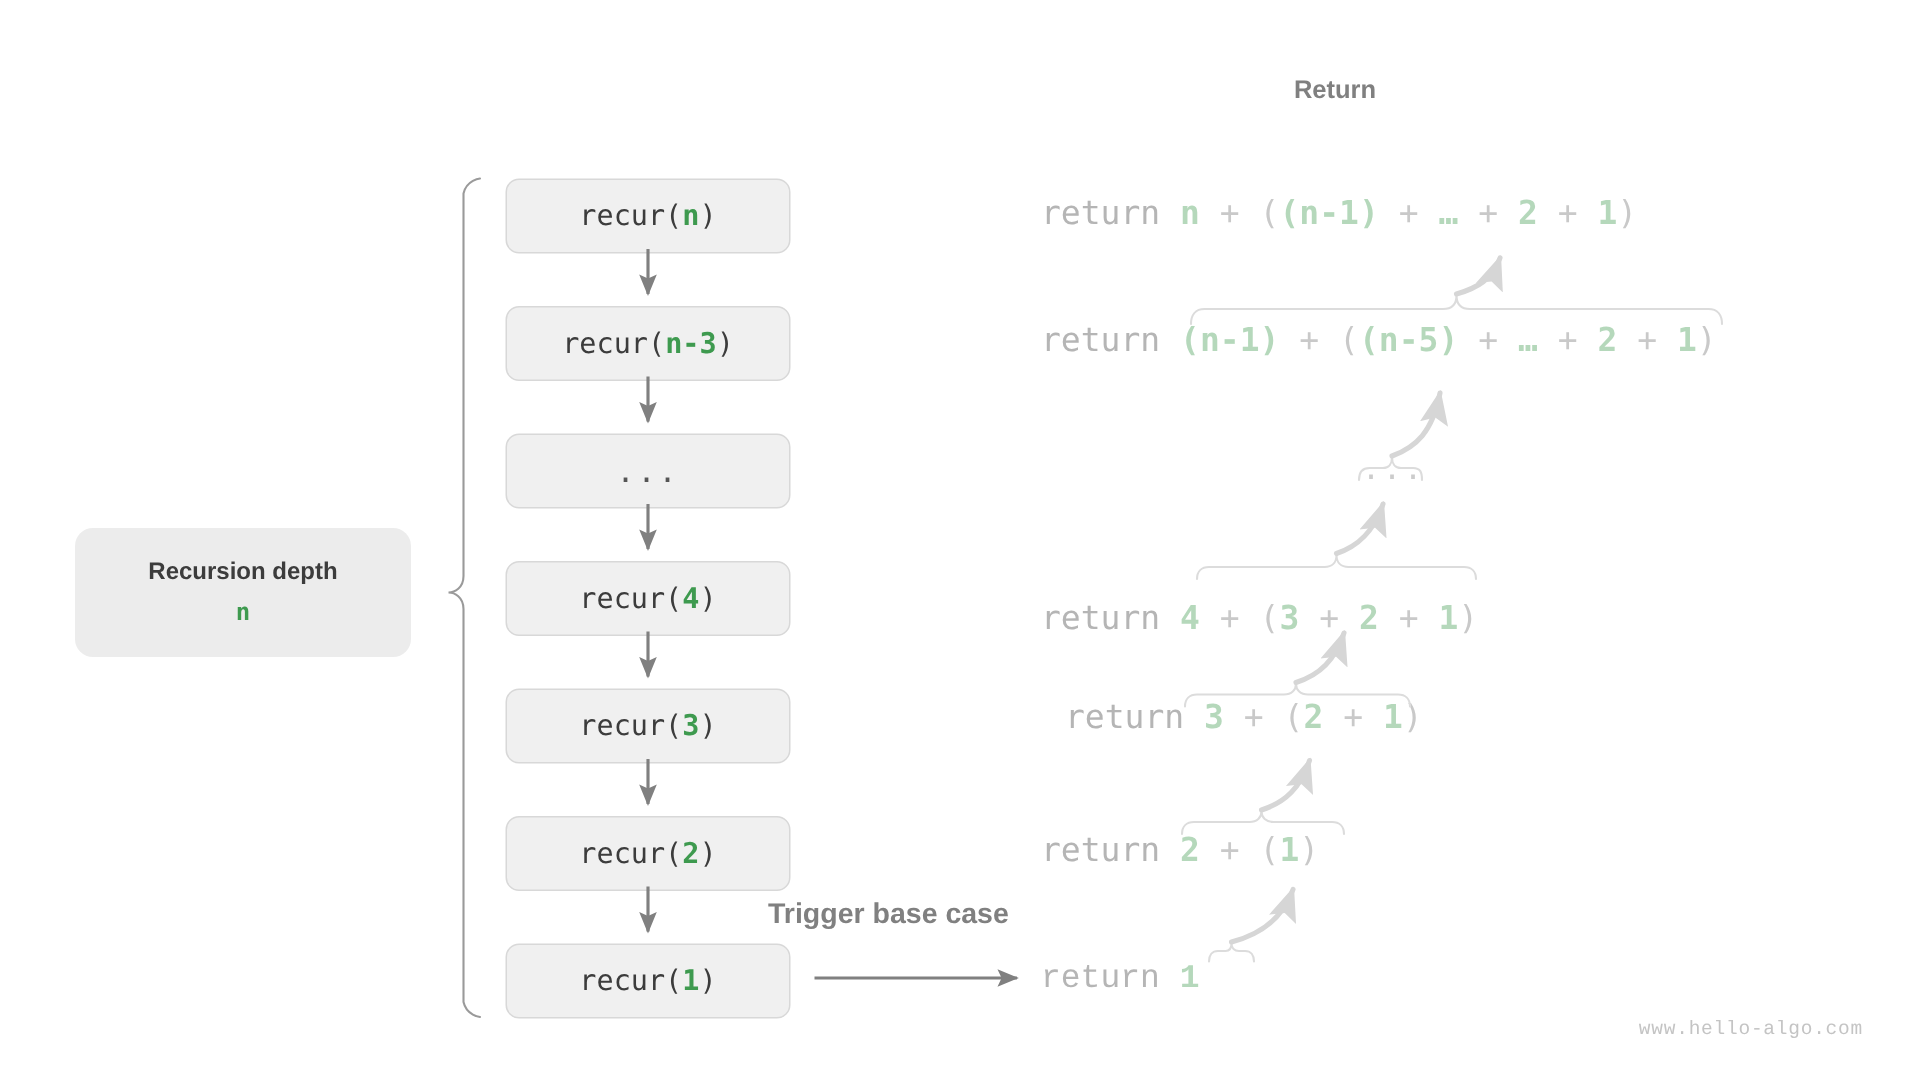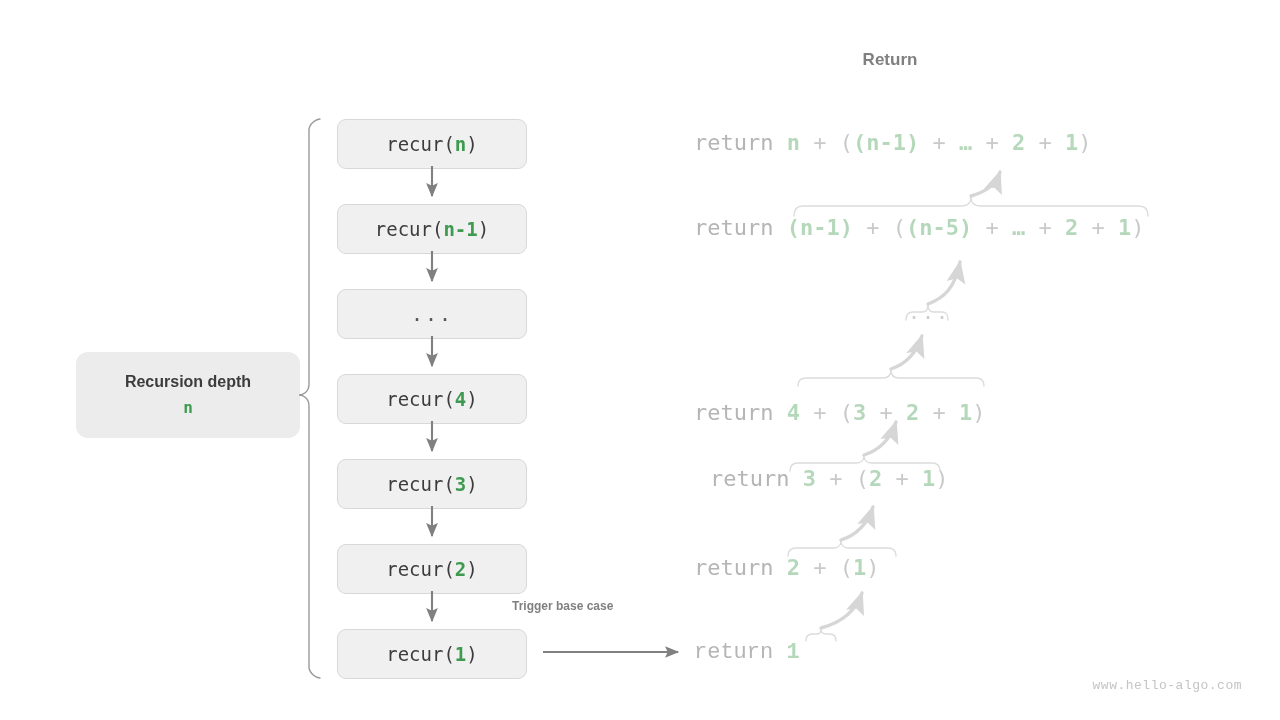--- a/index.html
+++ b/index.html
@@ -67,40 +67,39 @@
     position: absolute;
     font-family: "DejaVu Sans Mono", monospace;
     font-size: 20px;
     color: #cccccc;
     letter-spacing: 2px;
     white-space: nowrap;
   }
   .trigger-label {
     position: absolute;
     font-family: "Liberation Sans", sans-serif;
-    font-size: 12px;
+    font-size: 19px;
     font-weight: bold;
     color: #808080;
     white-space: nowrap;
   }
   .depth-box {
     position: absolute;
     left: 50px;
     top: 352px;
     width: 224px;
     height: 86px;
     box-sizing: border-box;
     background: #ececec;
     border-radius: 12px;
     display: flex;
     flex-direction: column;
     align-items: center;
     justify-content: center;
     gap: 7px;
-    margin-left: 26px;
   }
   .depth-title {
     font-family: "Liberation Sans", sans-serif;
     font-size: 16px;
     font-weight: bold;
     color: #3c3c3c;
     white-space: nowrap;
   }
   .depth-val {
     font-family: "DejaVu Sans Mono", monospace;
@@ -140,21 +139,21 @@
   <div class="trigger-label" style="left:512px; top:599px;">Trigger base case</div>
 
   <div id="call-boxes">
       <div class="call-box" style="top: 119px;">
         <span>recur(</span>
         <span class="g">n</span>
         <span>)</span>
       </div>
       <div class="call-box" style="top: 204px;">
         <span>recur(</span>
-        <span class="g">n-1</span>
+        <span class="g">n-3</span>
         <span>)</span>
       </div>
       <div class="call-box dots" style="top: 289px;">...</div>
       <div class="call-box" style="top: 374px;">
         <span>recur(</span>
         <span class="g">4</span>
         <span>)</span>
       </div>
       <div class="call-box" style="top: 459px;">
         <span>recur(</span>

